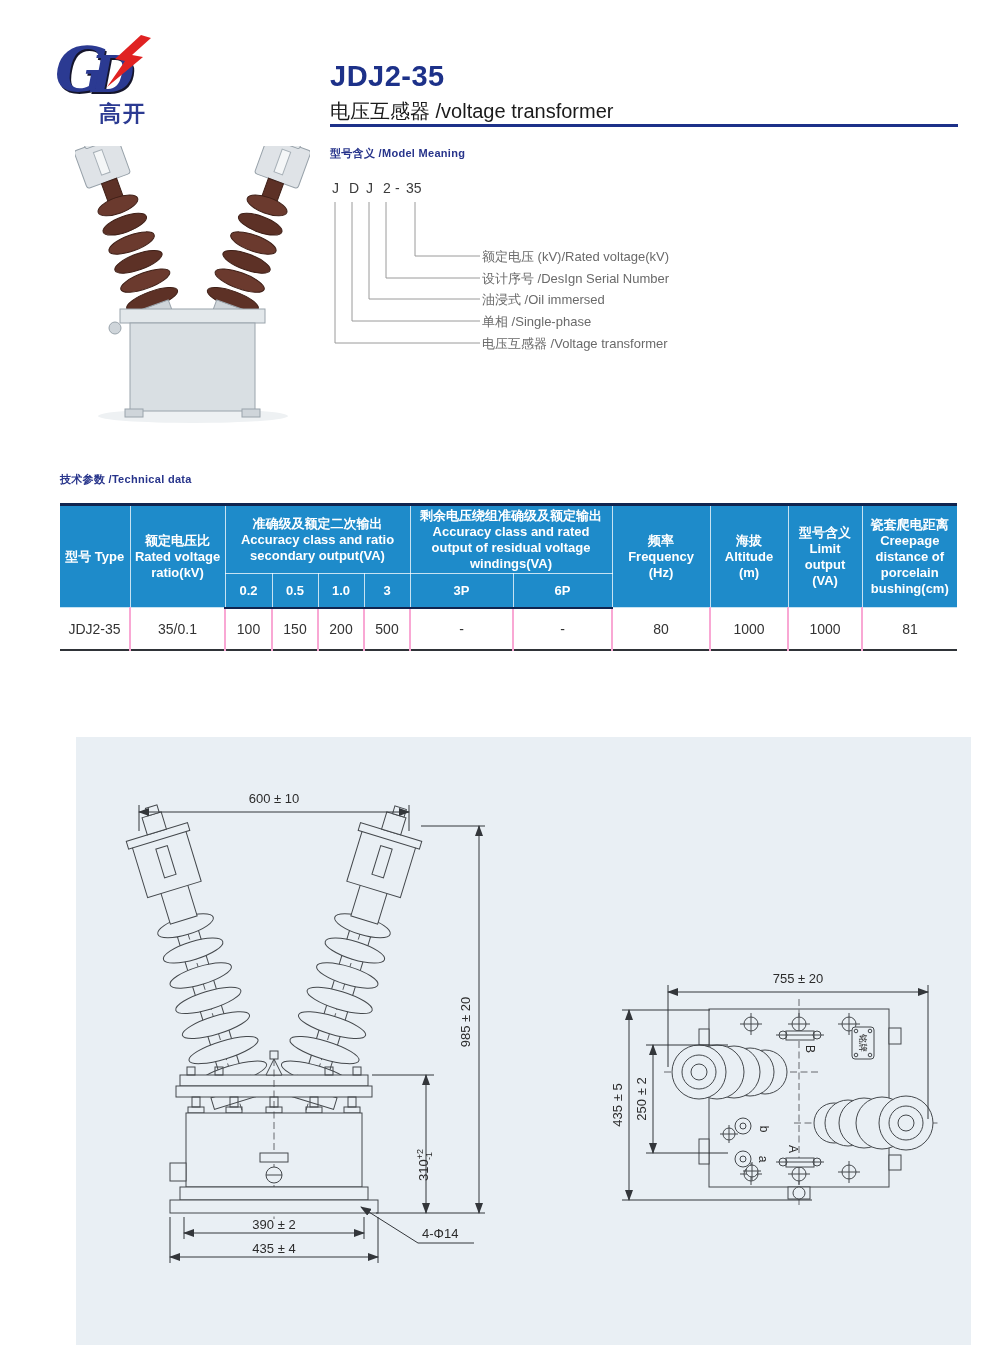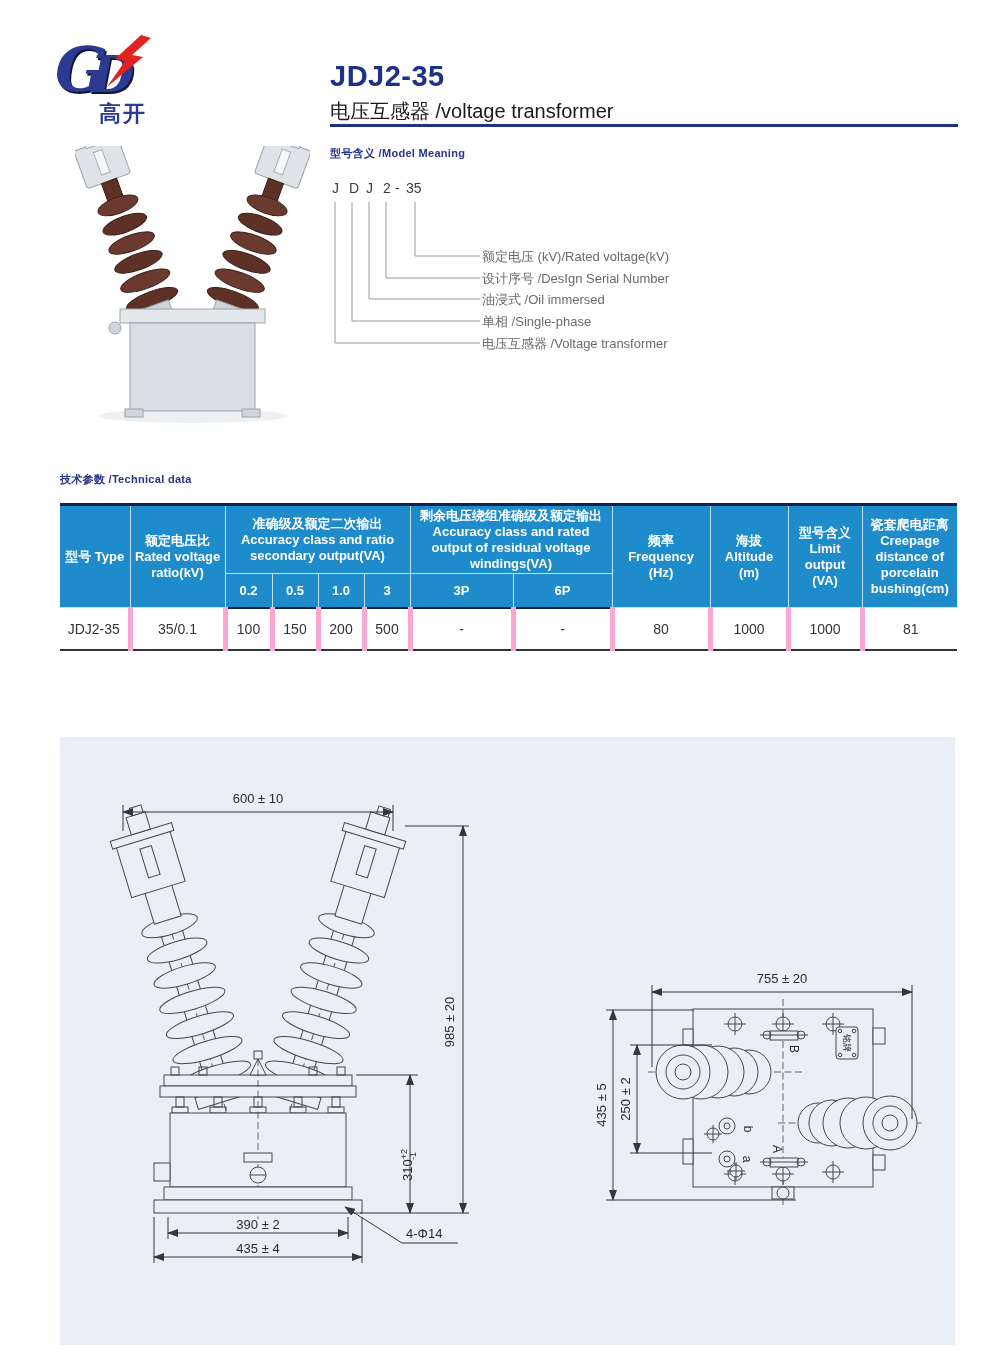--- a/index.html
+++ b/index.html
@@ -27,28 +27,28 @@
   .mm-lines { position:absolute; left:0; top:0; }
 
   
   .photo { position:absolute; left:75px; top:146px; width:235px; height:280px; }
 
   
   .tech-table { position:absolute; left:60px; top:503px; width:897px; border-collapse:collapse; table-layout:fixed; border-top:3px solid #10244f; border-bottom:2px solid #2f3338; }
   .tech-table th { background:#1e8bca; color:#ffffff; font-weight:bold; font-size:13px; line-height:1.22; text-align:center; vertical-align:middle; border:1px solid rgba(255,255,255,0.75); padding:2px 1px; }
   .tech-table tr.grow th { height:64px; }
   .tech-table tr.srow th { height:34px; }
-  .tech-table td { background:#fff; color:#333; font-size:14px; text-align:center; vertical-align:middle; height:42px; border-left:5px solid #f9a8d4; border-right:1px solid #9aa0a6; }
+  .tech-table td { background:#fff; color:#333; font-size:14px; text-align:center; vertical-align:middle; height:42px; border-left:2px solid #f9a8d4; border-right:1px solid #9aa0a6; }
   .tech-table th.first, .tech-table td:first-child { border-left:none; }
   .tech-table th.last, .tech-table td:last-child { border-right:none; }
   .tech-table th .en { display:block; }
   .tech-table tr.hdr-sep th { border-bottom:2px solid #10244f;margin-left:28px; }
 
   
-  .outline-panel { position:absolute; left:60px; top:737px; width:895px; height:608px; background:#e9eff4; }
+  .outline-panel { position:absolute; left:76px; top:737px; width:895px; height:608px; background:#e9eff4; }
   .outline-panel svg text { font-family:"Liberation Sans", sans-serif; fill:#2b2b2b; }
   .ln { stroke:#44484c; stroke-width:1; fill:none; }
   .lnf { stroke:#44484c; stroke-width:1; fill:#e9eff4; }
   .dash { stroke:#44484c; stroke-width:0.8; fill:none; stroke-dasharray:7 3.5; }
   .dim { stroke:#33363a; stroke-width:1; fill:none; }
 </style>
 </head>
 <body>
 
 <div class="page">

